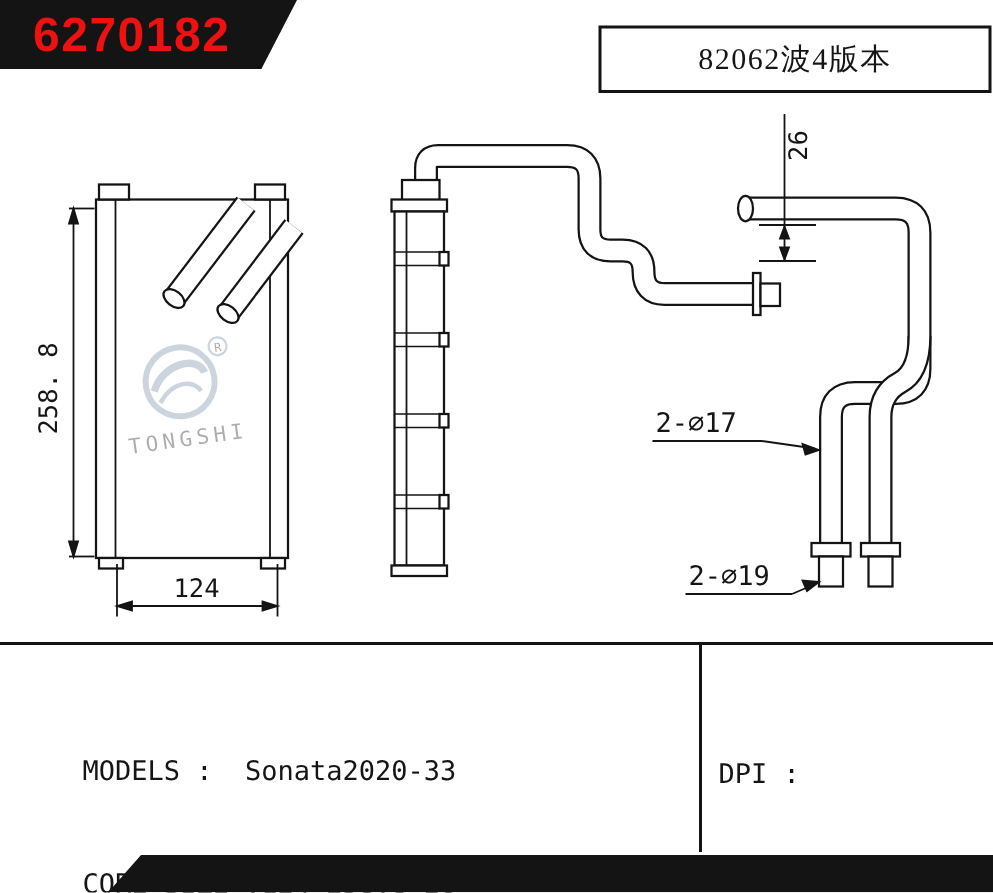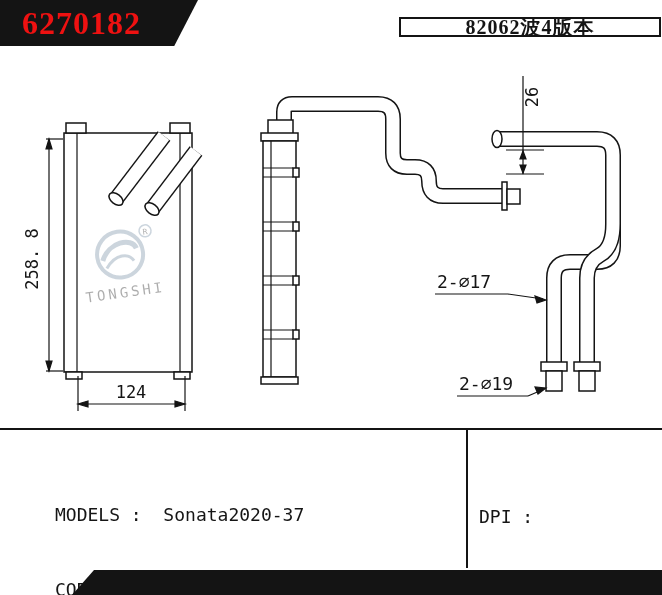--- a/index.html
+++ b/index.html
@@ -7,27 +7,27 @@
     width:662px;height:595px;position:relative;background:#fff;
     font-family:"DejaVu Sans Mono",monospace;color:#151515;overflow:hidden;
   }
   .abs{position:absolute;}
   .banner{
     left:0;top:0;width:198px;height:46px;background:#141414;
     clip-path:polygon(0 0,100% 0,88% 100%,0 100%);
     display:flex;align-items:center;
   }
   .part-number{
-    color:#ee1111;font-family:Liberation Serif, serif;
+    color:#ee1111;font-family:Liberation Sans, sans-serif;
     font-weight:bold;font-size:32px;padding-left:22px;letter-spacing:1px;
   }
   .version-box{
-    left:399px;top:17px;width:262px;height:20px;border:2px solid #141414;
+    left:399px;top:17px;width:262px;height:45px;border:2px solid #141414;
     box-sizing:border-box;display:flex;align-items:center;justify-content:center;
-    font-family:"Liberation Serif","DejaVu Serif",serif;font-size:20px;letter-spacing:1px;font-weight:bold;
+    font-family:"Liberation Serif","DejaVu Serif",serif;font-size:20px;letter-spacing:1px;
   }
   .rule-top{left:0;top:428px;width:662px;height:0;border-top:2px solid #141414;}
   .divider-v{left:466px;top:430px;width:0;height:138px;border-left:2px solid #141414;}
   .specs-left{left:55px;top:452px;font-size:18px;line-height:25px;white-space:pre;}
   .specs-right{left:479px;top:452px;font-size:18px;line-height:26px;white-space:pre;}
   .bottom-bar{
     left:0;top:570px;width:662px;height:25px;background:#141414;
     clip-path:polygon(94px 0,662px 0,662px 100%,72px 100%);
   }
   svg.drawing{left:0;top:0;}
@@ -151,21 +151,21 @@
 </div>
 
 <div class="version-box abs">
   <span>82062波4版本</span>
 </div>
 
 <div class="rule-top abs"></div>
 <div class="divider-v abs"></div>
 
 <div class="specs-left abs">
-  <div>MODELS :  Sonata2020-37</div>
+  <div>MODELS :  Sonata2020-33</div>
   <div>CORE SIZE :124×258.8×26</div>
   
   
 </div>
 
 <div class="specs-right abs">
   <div>DPI :</div>
   
   
 </div>

